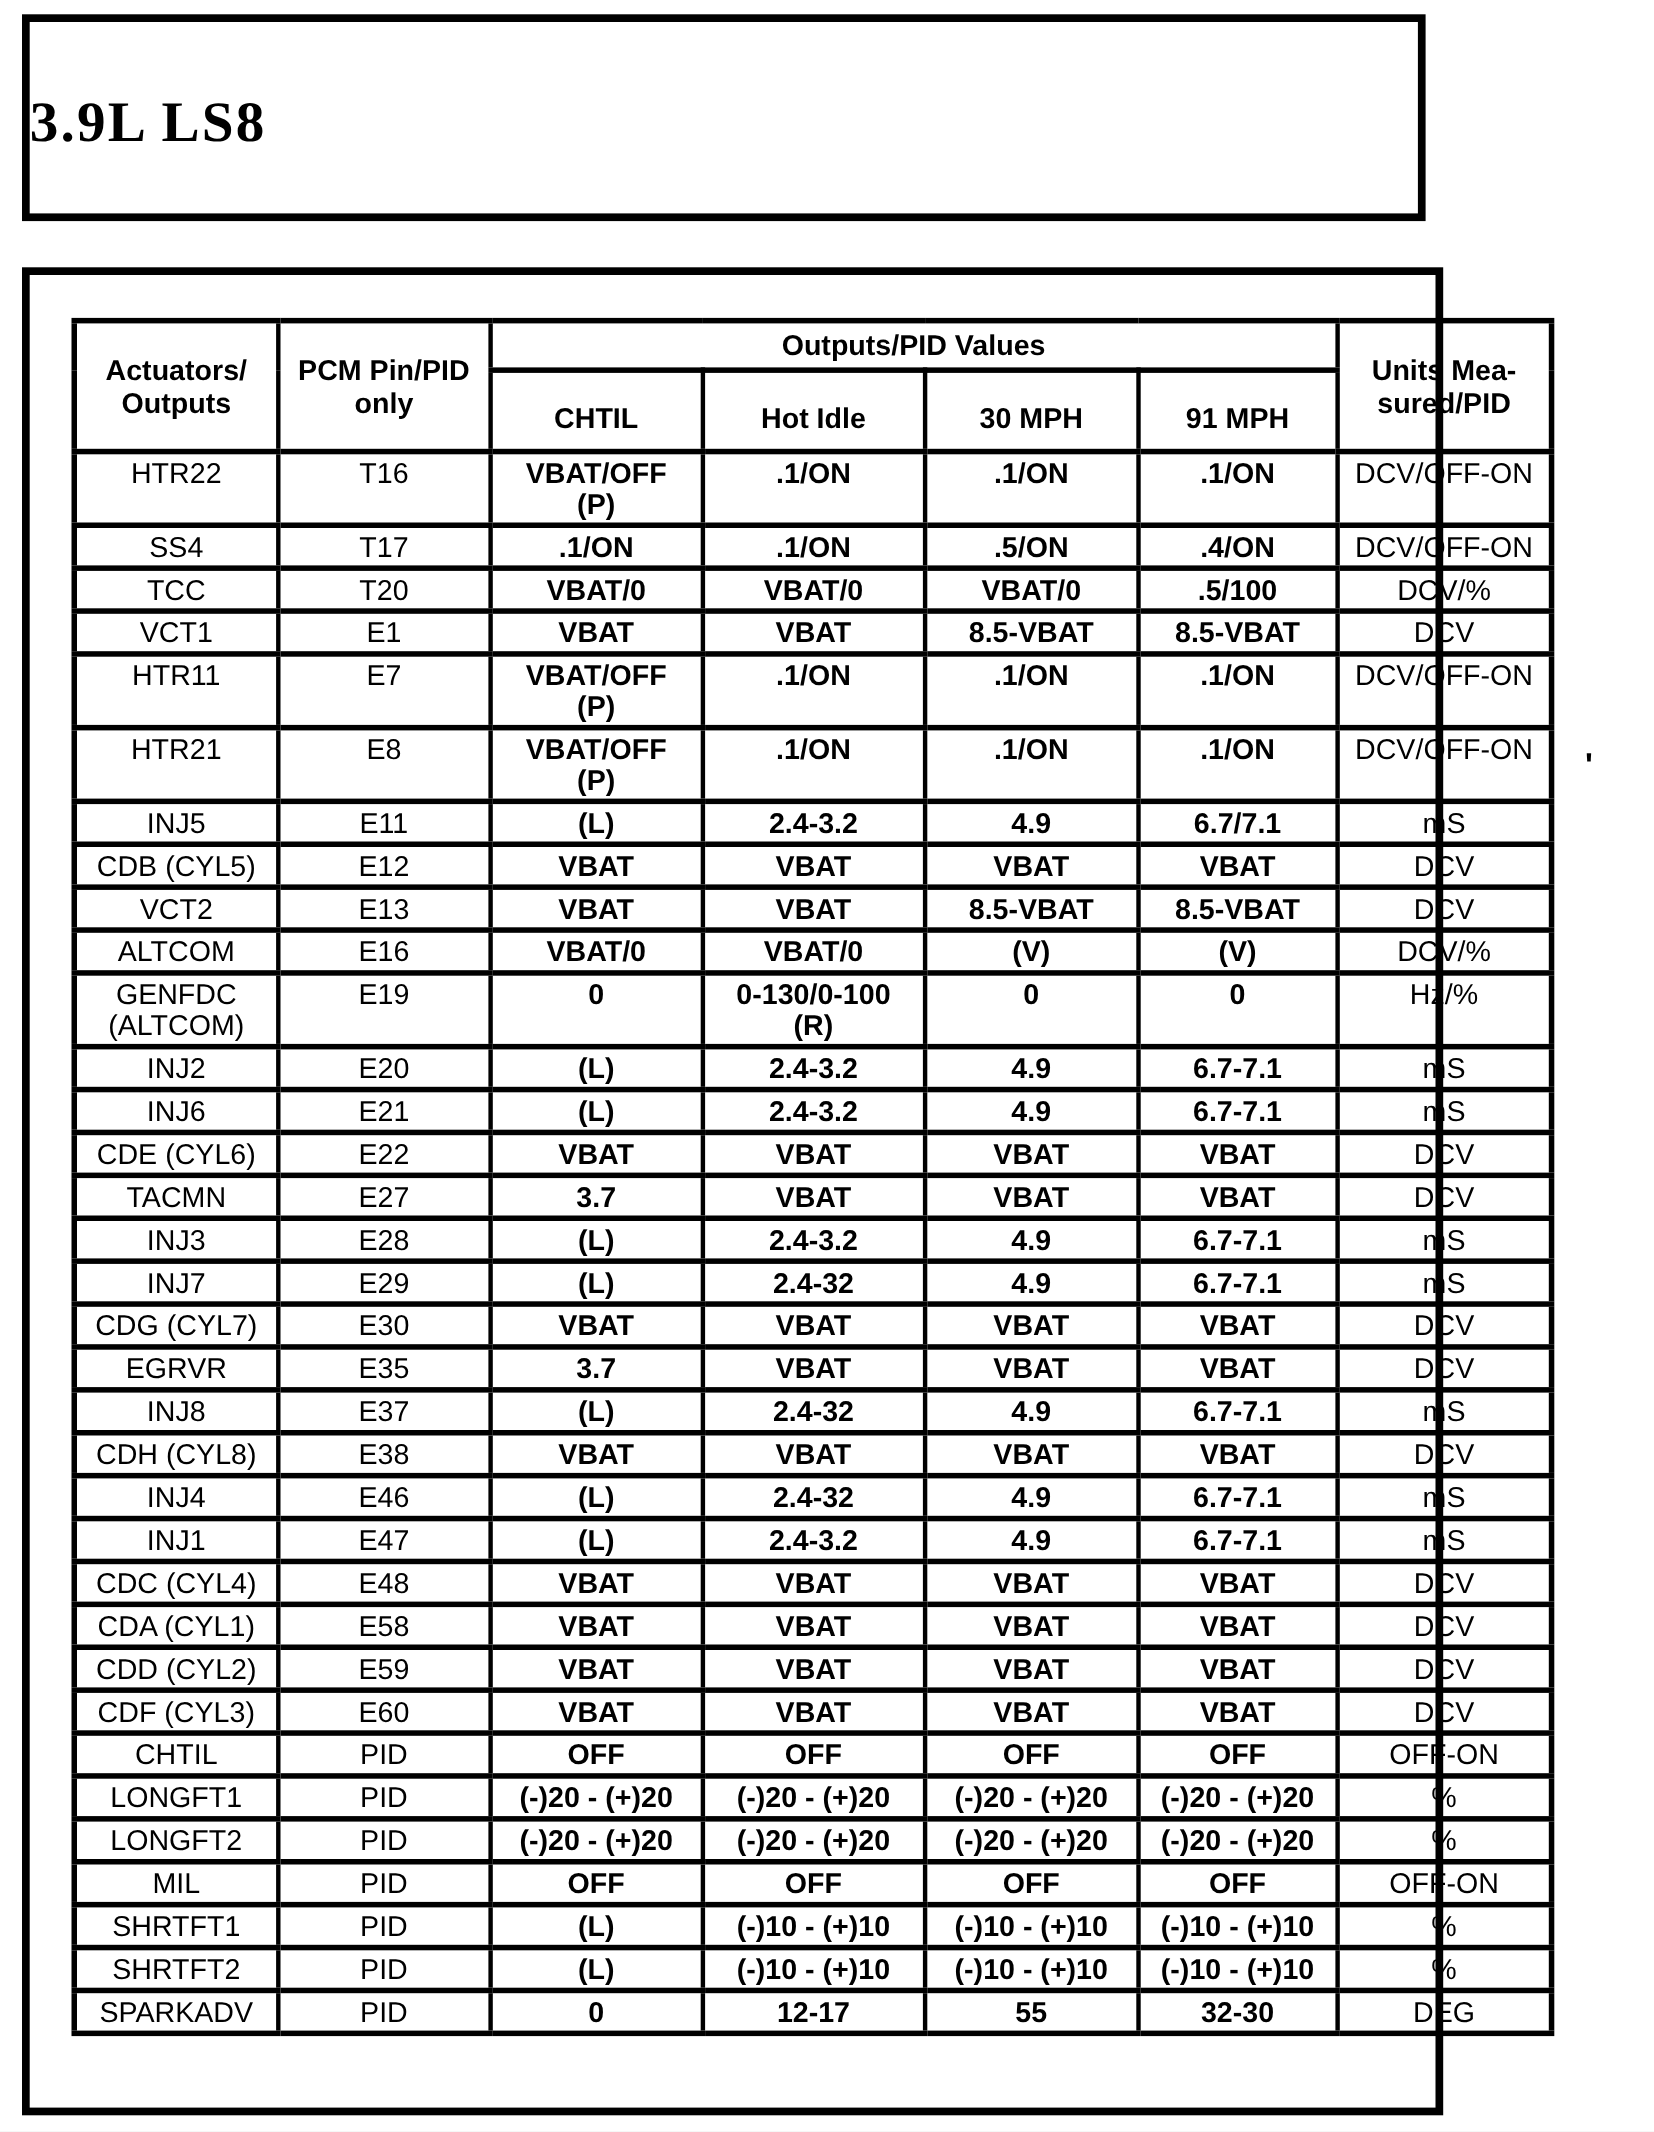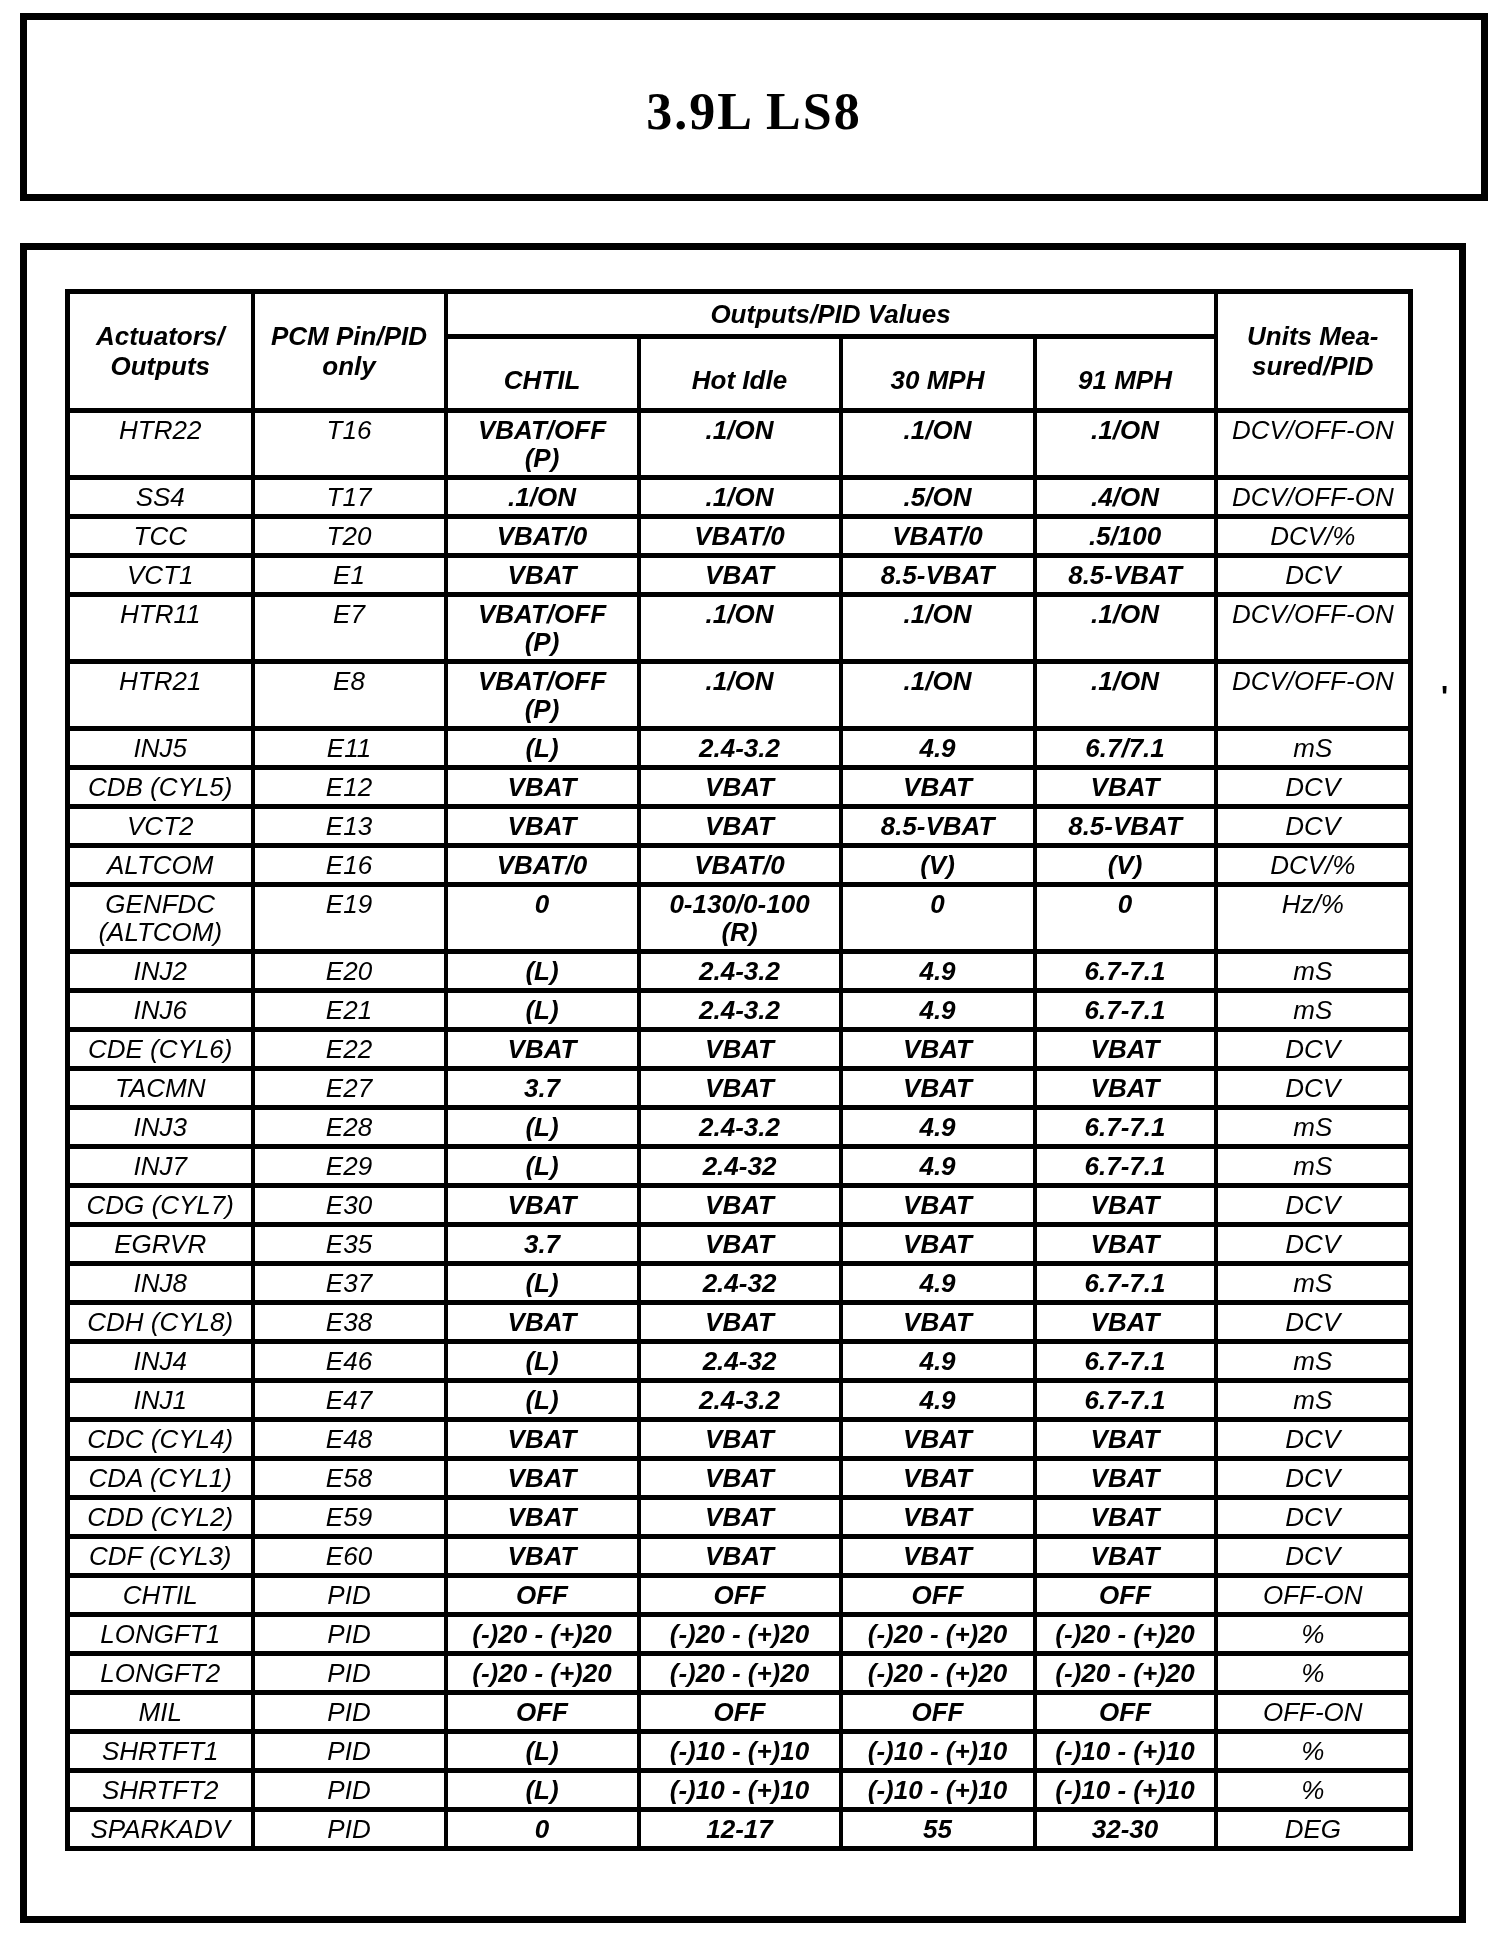--- a/index.html
+++ b/index.html
@@ -9,42 +9,41 @@
     height: 1938px;
     background: #ffffff;
     font-family: "Liberation Sans", sans-serif;
     color: #000;
     overflow: hidden;
     margin: 0 auto;
   }
   .title-box {
     position: absolute;
     left: 20px; top: 13px;
-    width: 1468px; height: 188px;
+    width: 1276px; height: 188px;
     border: 7px solid #000;
     box-sizing: border-box;
     display: flex;
     align-items: center;
-    justify-content: center;
+    justify-content: flex-start;
   }
   .page-title {
     font-family: "Liberation Serif", serif;
     font-weight: 700;
     font-size: 52px;
     letter-spacing: 2px;
     margin: 0;
     padding-top: 8px;
   }
   .table-box {
     position: absolute;
     left: 20px; top: 243px;
-    width: 1446px; height: 1680px;
+    width: 1292px; height: 1680px;
     border: 7px solid #000;
     box-sizing: border-box;
-    font-style: italic;
   }
   table.pid-table {
     position: absolute;
     left: 38px; top: 39px;
     width: 1343px;
     border-collapse: collapse;
     table-layout: fixed;
     border: 5px solid #000;
   }
   .pid-table th, .pid-table td {

